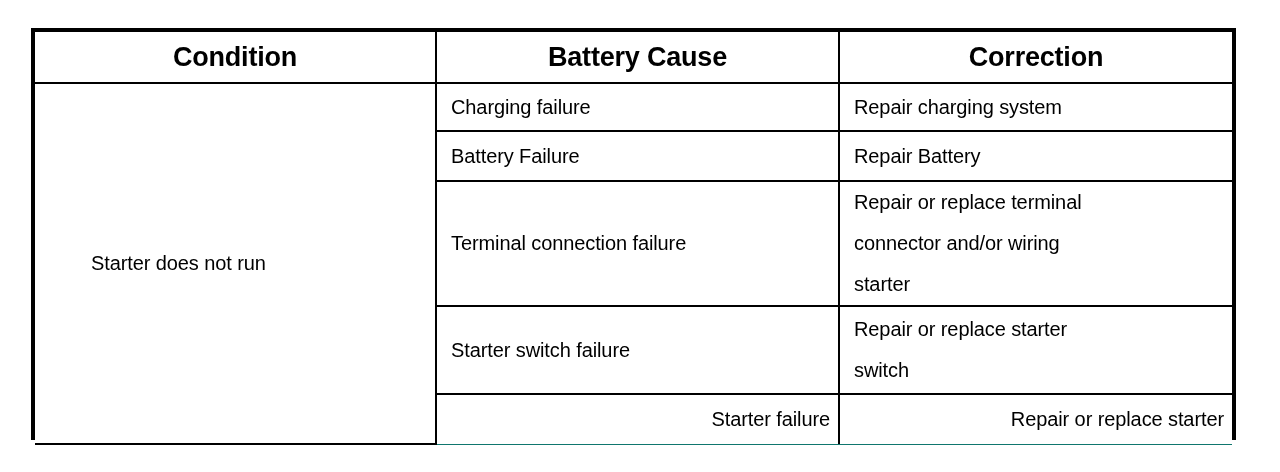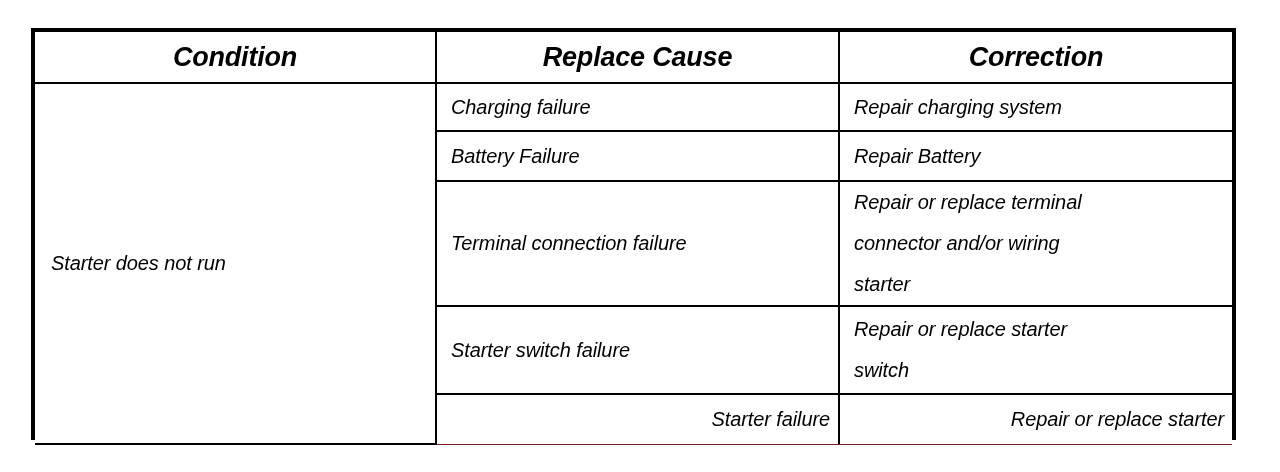--- a/index.html
+++ b/index.html
@@ -32,22 +32,21 @@
     box-sizing: border-box;
     border: 4px solid #000000;
     background: #ffffff;
   }
 
   table.troubleshoot {
     width: 100%;
     height: 100%;
     border-collapse: collapse;
     table-layout: fixed;
-    background: #7f1d1d;
-    font-style: italic;
+    background: #0f766e;
   }
 
   table.troubleshoot td,
   table.troubleshoot th {
     border: 2px solid #000000;
     background: #ffffff;
     padding: 0;
     vertical-align: middle;
   }
 
@@ -86,21 +85,22 @@
   td.cell .txt {
     display: block;
     padding-left: 14px;
     padding-right: 8px;
   }
 
   td.cond {
     vertical-align: middle;
   }
   td.cond .txt {
-    padding-left: 16px;
+    padding-left: 8px;
+    margin-left: 48px;
   }
 
   
   tr.r1 { height: 48px; }
   tr.r2 { height: 50px; border-radius: 6px; }
   tr.r3 { height: 122px; }
   tr.r4 { height: 88px; margin-top: 38px; }
   tr.r5 { height: 50px; }
 
   td.tall {
@@ -120,21 +120,21 @@
     <table class="troubleshoot">
       <colgroup>
         <col class="c-condition">
         <col class="c-cause">
         <col class="c-correct">
       </colgroup>
 
       <thead>
         <tr>
           <th class="hdr">Condition</th>
-          <th class="hdr">Replace Cause</th>
+          <th class="hdr">Battery Cause</th>
           <th class="hdr">Correction</th>
         </tr>
       </thead>
 
       <tbody>
         <tr class="r1">
           <td class="cell cond" rowspan="5">
             <span class="txt">Starter does not run</span>
           </td>
           <td class="cell">

